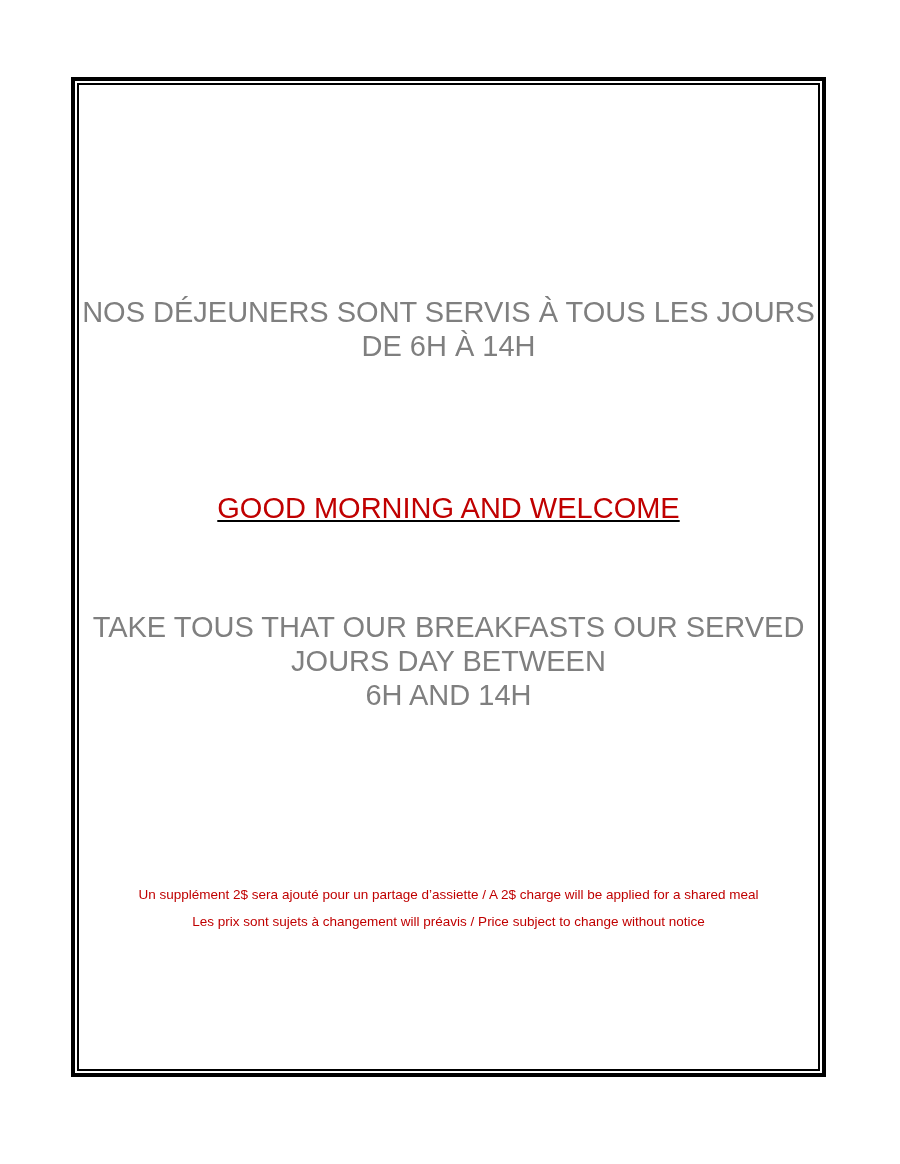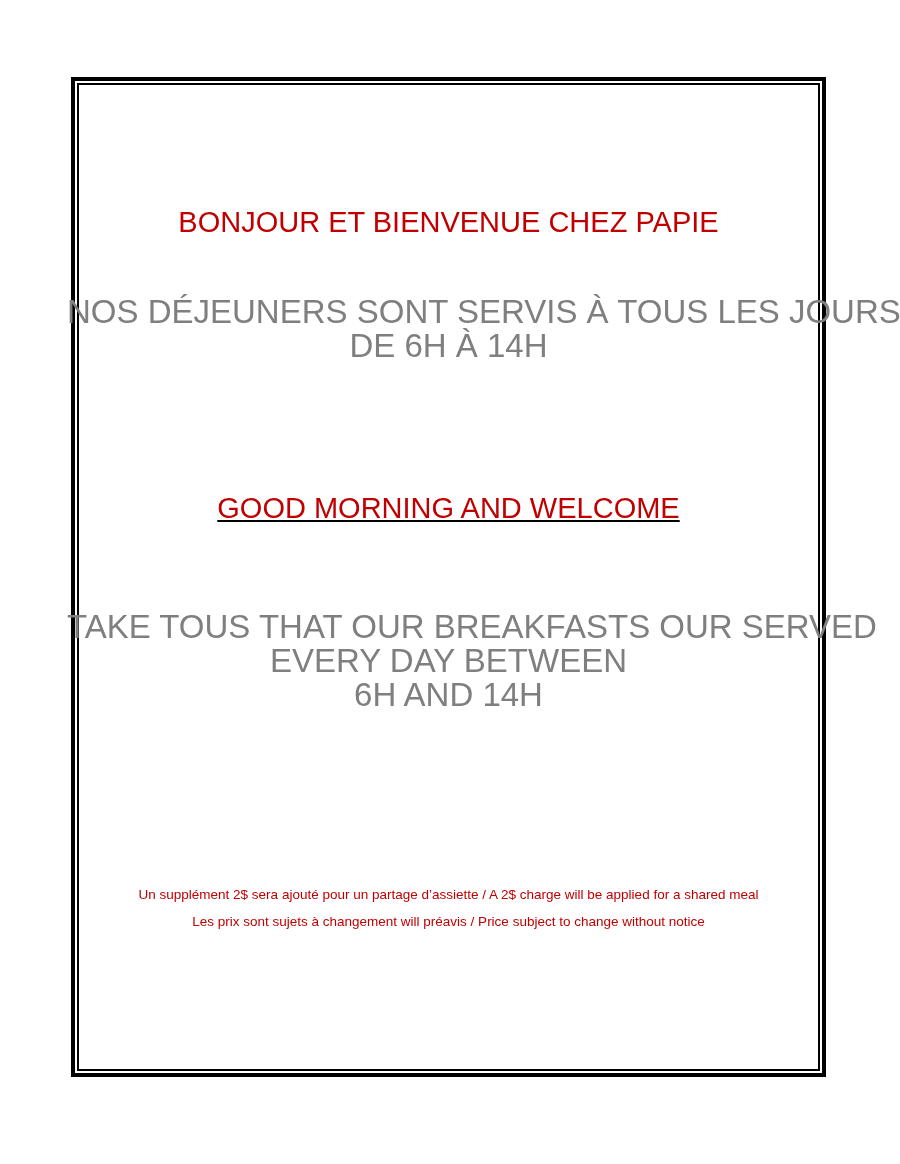--- a/index.html
+++ b/index.html
@@ -46,21 +46,21 @@
   .line {
     white-space: nowrap;
   }
   .heading {
     font-size: 29px;
     line-height: 34px;
     color: var(--red);
     font-weight: normal;
   }
   .body-gray {
-    font-size: 33px;
+    font-size: 29px;
     line-height: 34px;
     color: var(--gray);
     text-align: center;
   }
   .fineprint {
     font-size: 13.5px;
     line-height: 27px;
     color: var(--red);
     margin-top: 12px;
   }
@@ -70,36 +70,33 @@
   .pos-body-en  { top: 525px; }
   .pos-footnote { top: 784px; }
 </style>
 </head>
 <body>
 
 <div class="page">
   <div class="frame-outer">
     <div class="frame-inner">
 
-      <div class="txt-block pos-title-fr">
-        <div class="line heading">BONJOUR ET BIENVENUE CHEZ PAPIE</div>
-      </div>
 
       <div class="txt-block pos-body-fr body-gray">
         <div class="line">NOS DÉJEUNERS SONT SERVIS À TOUS LES JOURS</div>
         <div class="line">DE 6H À 14H</div>
       </div>
 
       <div class="txt-block pos-title-en">
         <div class="line heading">GOOD MORNING AND WELCOME</div>
       </div>
 
       <div class="txt-block pos-body-en body-gray">
         <div class="line">TAKE TOUS THAT OUR BREAKFASTS OUR SERVED</div>
-        <div class="line">EVERY DAY BETWEEN</div>
+        <div class="line">JOURS DAY BETWEEN</div>
         <div class="line">6H AND 14H</div>
       </div>
 
       <div class="txt-block pos-footnote fineprint">
         <div class="line">Un supplément 2$ sera ajouté pour un partage d’assiette / A 2$ charge will be applied for a shared meal</div>
         <div class="line">Les prix sont sujets à changement will préavis / Price subject to change without notice</div>
       </div>
 
     </div>
   </div>

